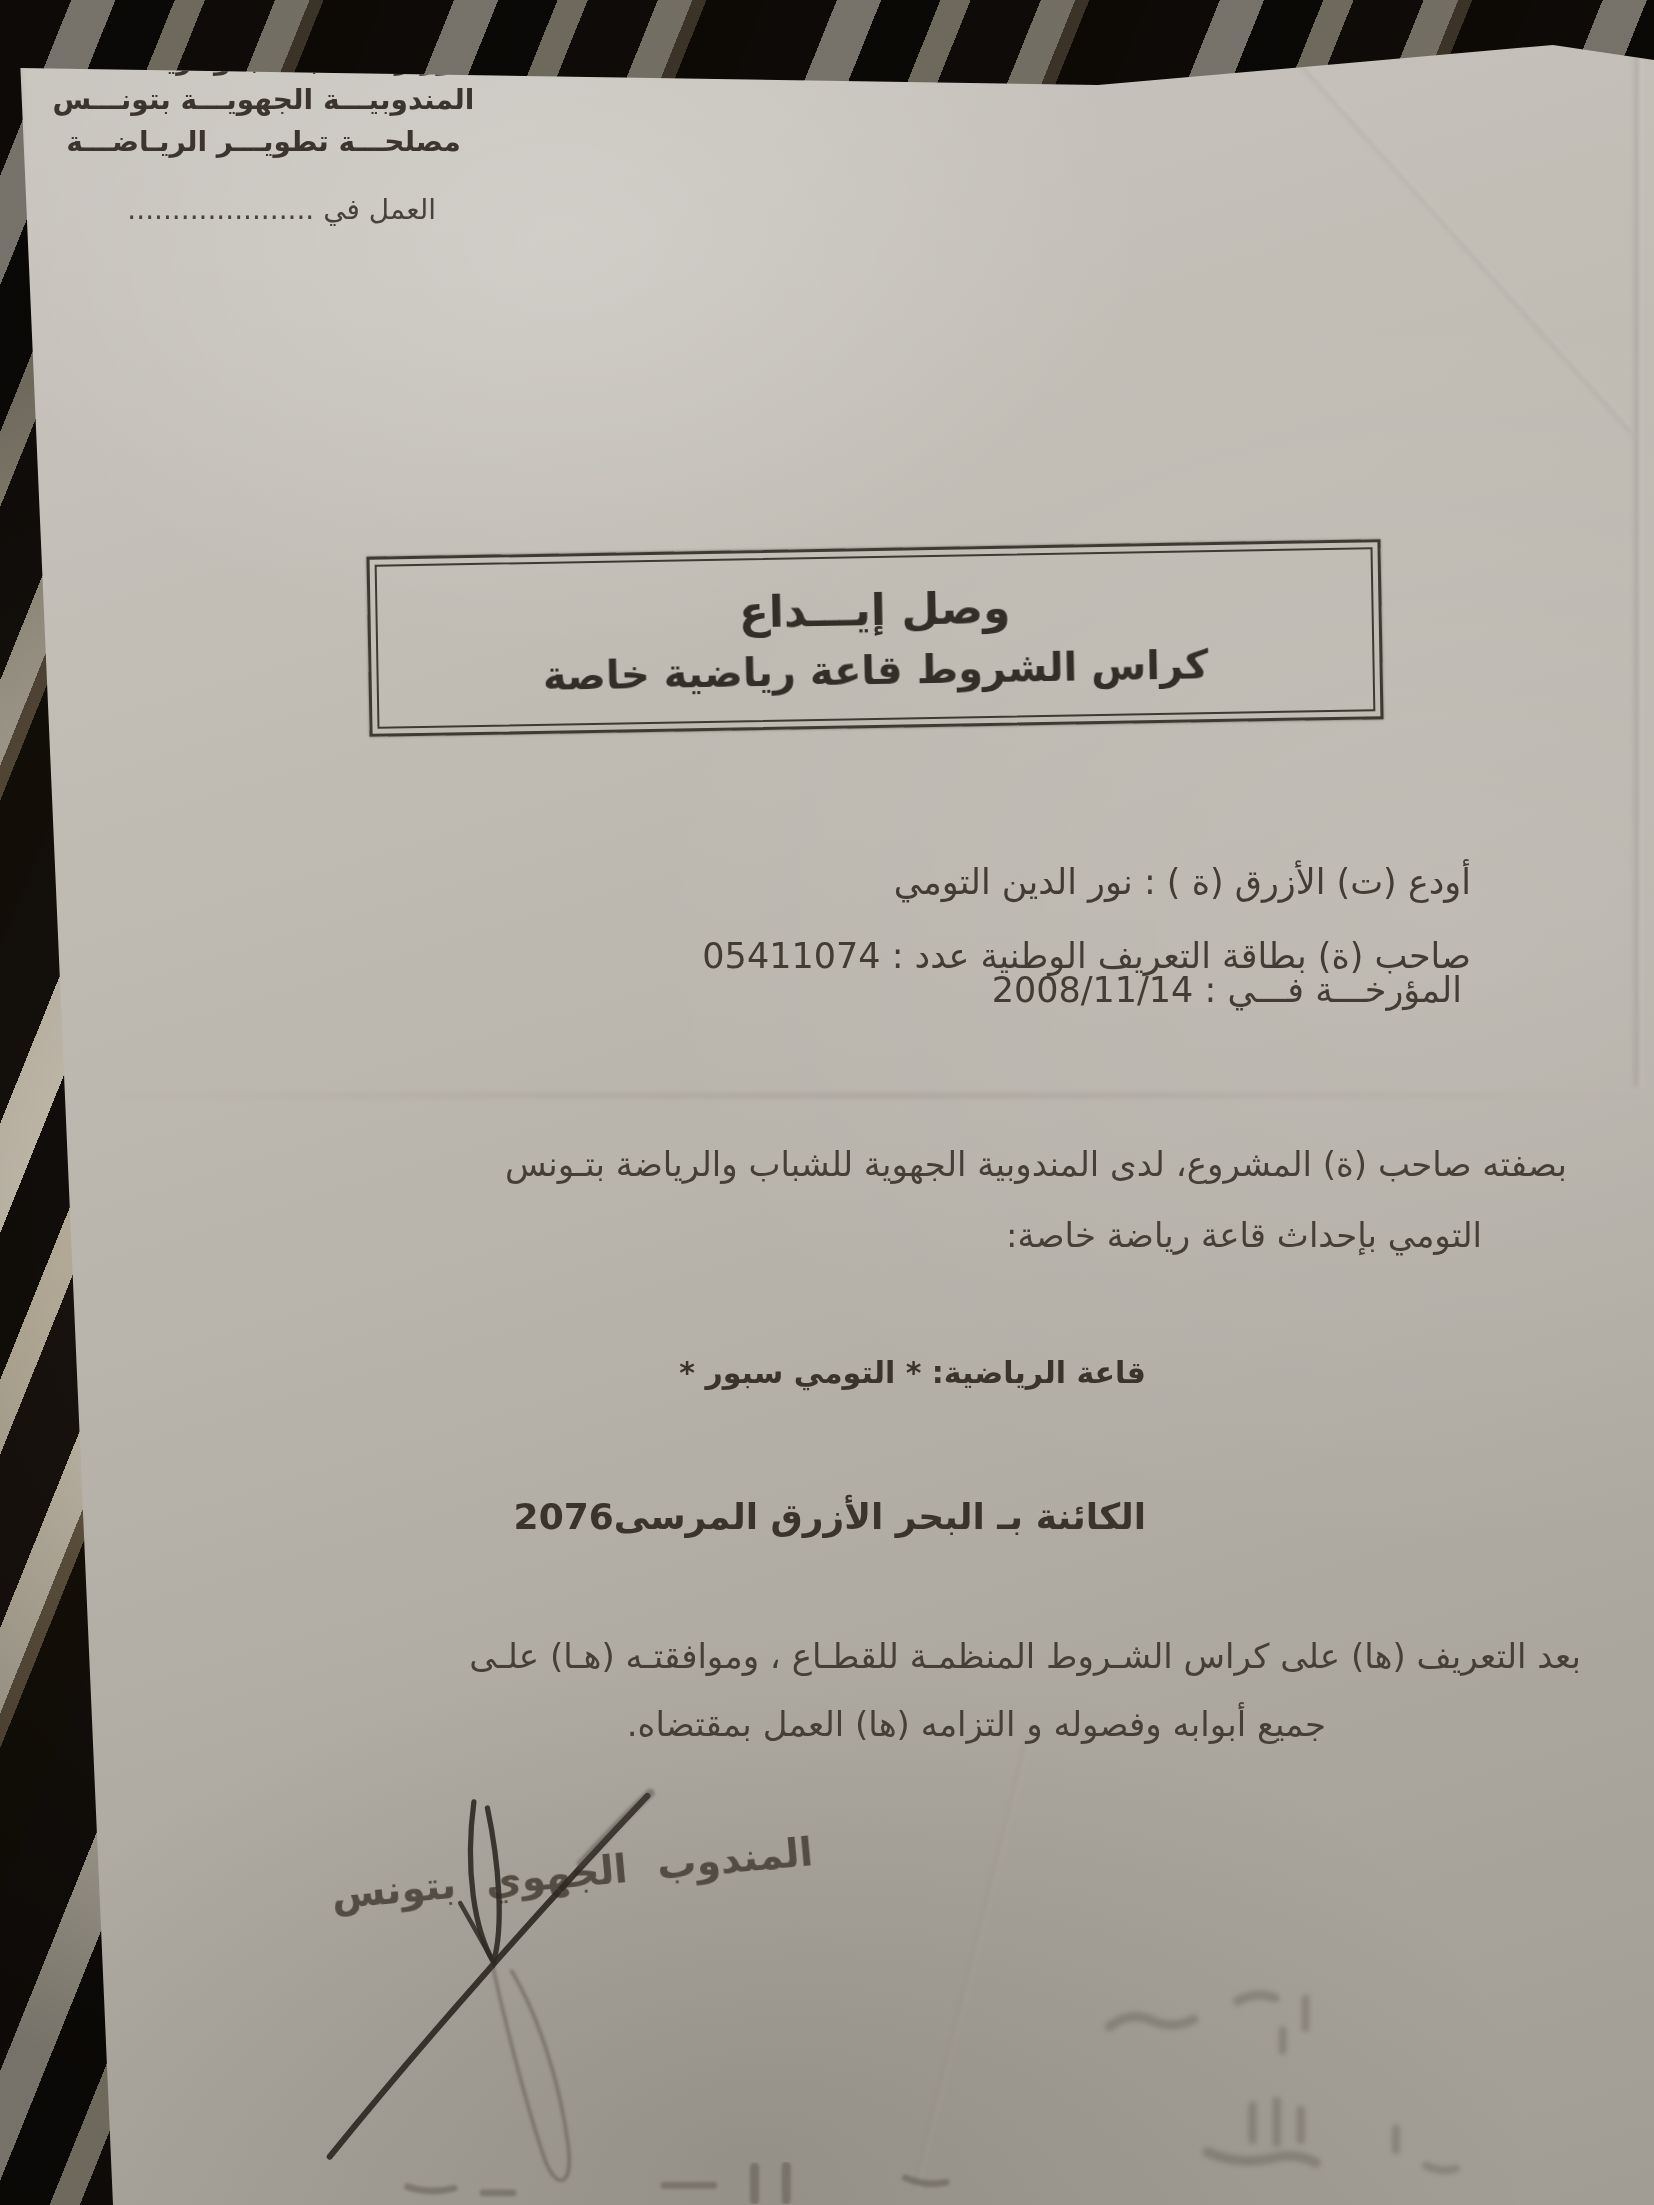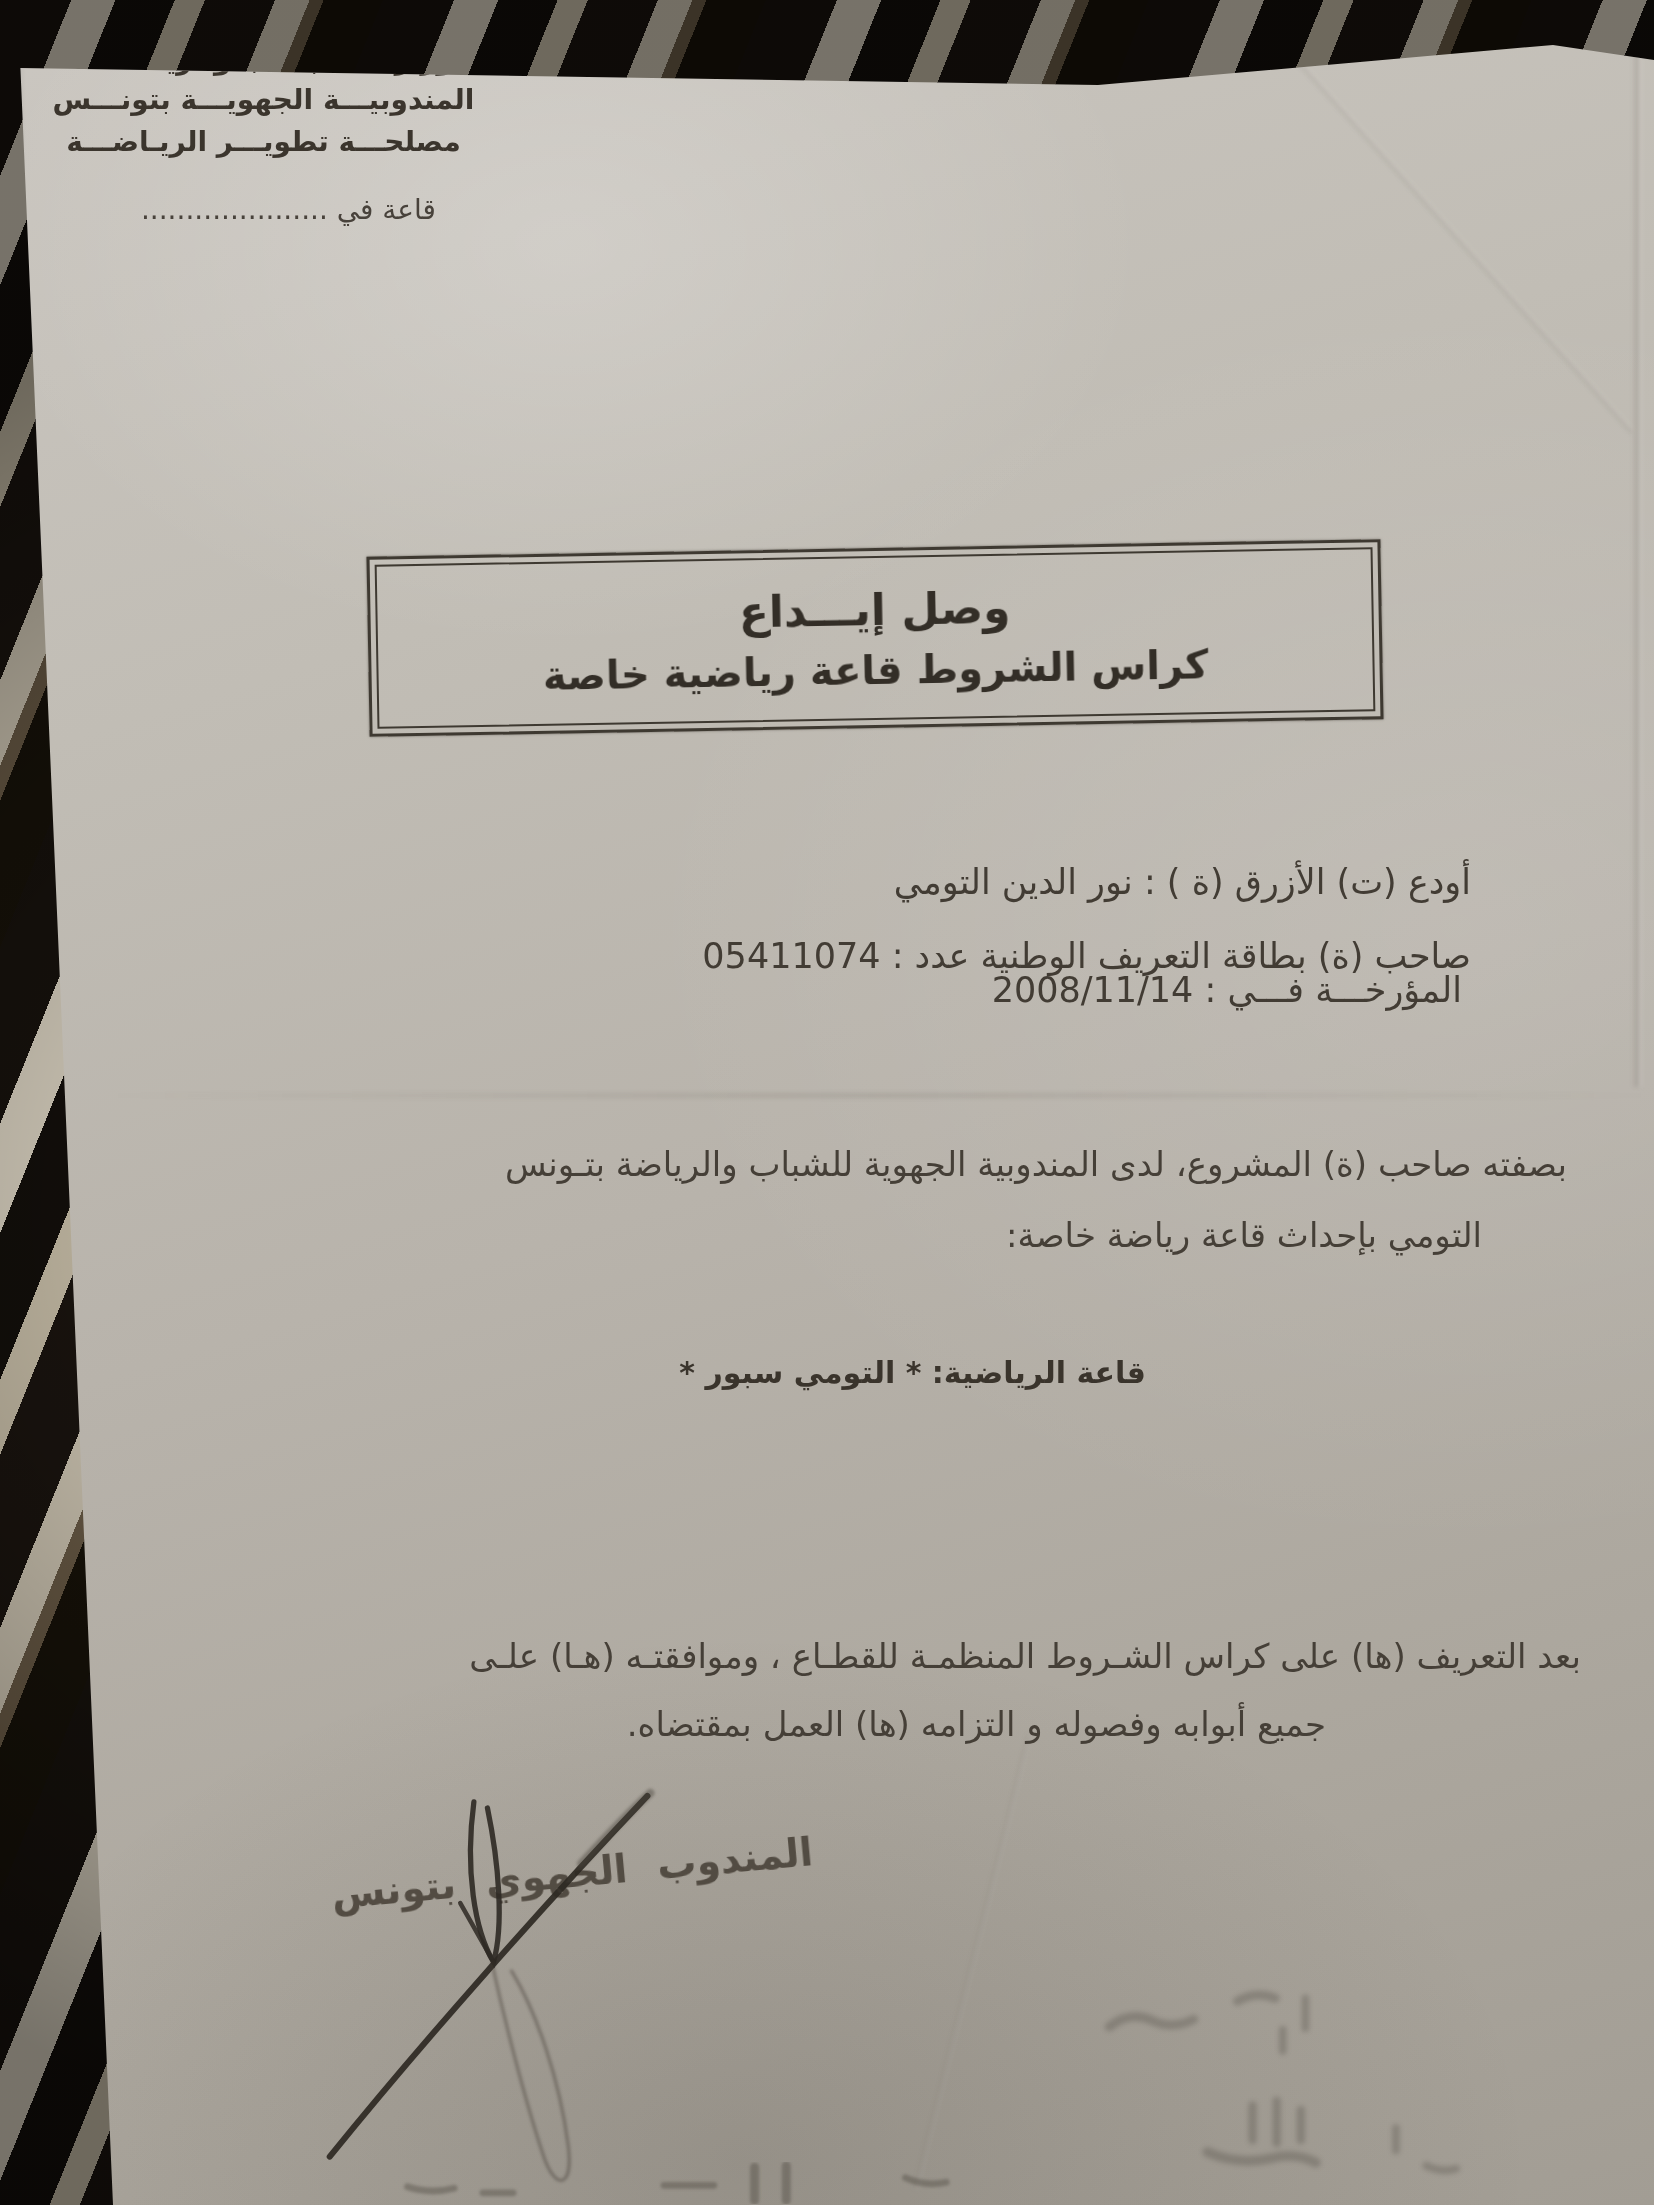--- a/index.html
+++ b/index.html
@@ -84,37 +84,38 @@
     <div class="crease h" style="left:106px;top:1093px;width:1547px;height:4.5px;"></div>
     <div class="crease v" style="left:970px;top:1728px;width:4.5px;height:468px;transform:rotate(14deg);"></div>
 
     <div class="letterhead">
       <div class="lh-line">-الجمهوريـــة التونسيـــة</div>
       <div class="lh-line">وزارة الشبـــاب والريـاضـــة</div>
       <div class="lh-line">المندوبيـــة الجهويـــة بتونـــس</div>
       <div class="lh-line">مصلحـــة تطويـــر الريـاضـــة</div>
     </div>
 
-    <div class="ar place-date">قاعة في .....................</div>
+    <div class="ar place-date">العمل في .....................</div>
 
     <div class="title-box">
       <div class="title-box-inner">
         <div class="title-line l1">وصل إيـــداع</div>
         <div class="title-line l2">كراس الشروط قاعة رياضية خاصة</div>
       </div>
     </div>
 
     <div class="ar field" style="right:183px;top:862px;">أودع (ت) الأزرق (ة ) : نور الدين التومي</div>
     <div class="ar field" style="right:183px;top:936px;">صاحب (ة)  بطاقة التعريف الوطنية عدد : 05411074</div>
     <div class="ar field" style="right:192px;top:970px;">المؤرخـــة فـــي  :  2008/11/14</div>
 
     <div class="ar para" style="right:87px;top:1144px;">بصفته صاحب (ة) المشروع، لدى المندوبية الجهوية للشباب والرياضة بتـونس</div>
     <div class="ar para" style="right:172px;top:1215px;">التومي بإحداث قاعة رياضة خاصة:</div>
 
     <div class="ar bold-line" style="right:508px;top:1355px;">قاعة الرياضية: * التومي سبور *</div>
+    <div class="ar bold-line" style="right:508px;top:1496px;font-size:36px;">الكائنة بـ البحر الأزرق المرسى2076</div>
 
     <div class="ar para" style="right:73px;top:1636px;">بعد التعريف (ها) على كراس الشـروط المنظمـة للقطـاع ، وموافقتـه (هـا) علـى</div>
     <div class="ar para" style="right:328px;top:1704px;">جميع أبوابه  وفصوله و التزامه (ها) العمل بمقتضاه.</div>
 
     <div class="ar stamp-title">المندوب الجهوي بتونس</div>
 
     <svg class="sig-svg" width="1654" height="2205" viewBox="0 0 2192 2922" xmlns="http://www.w3.org/2000/svg">
       <defs>
         <filter id="b2">
             <feGaussianBlur stdDeviation="2.2"></feGaussianBlur>

